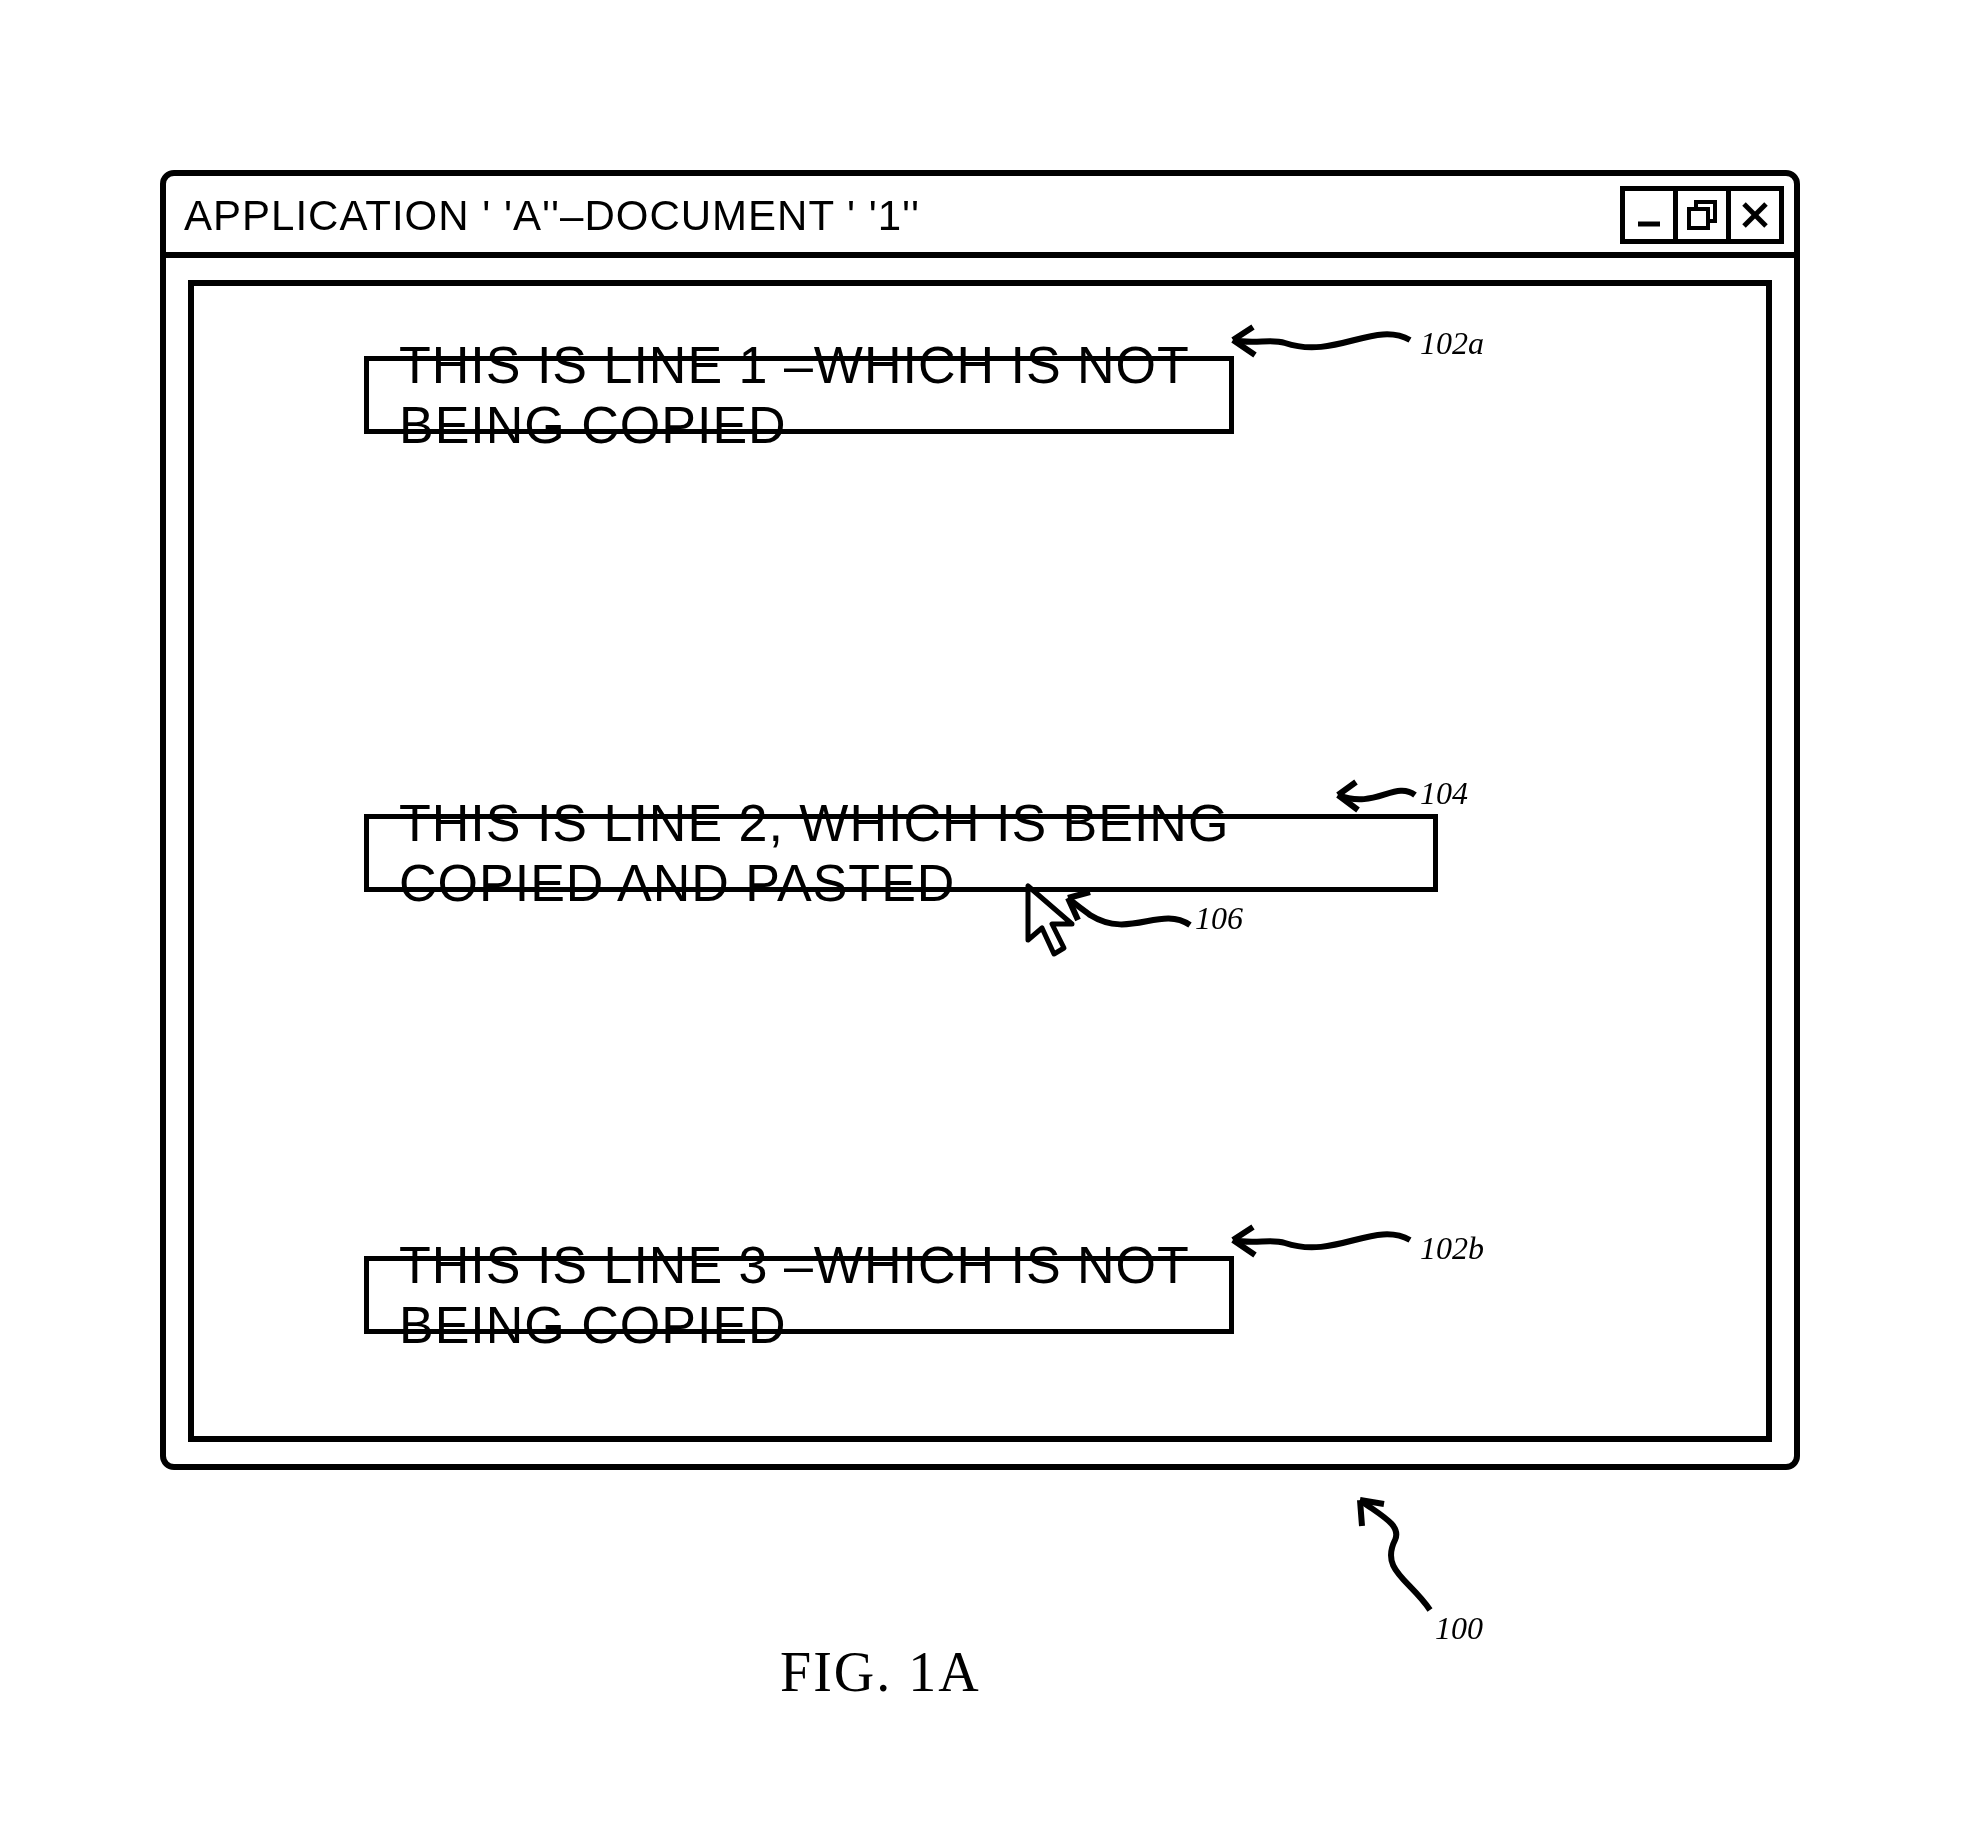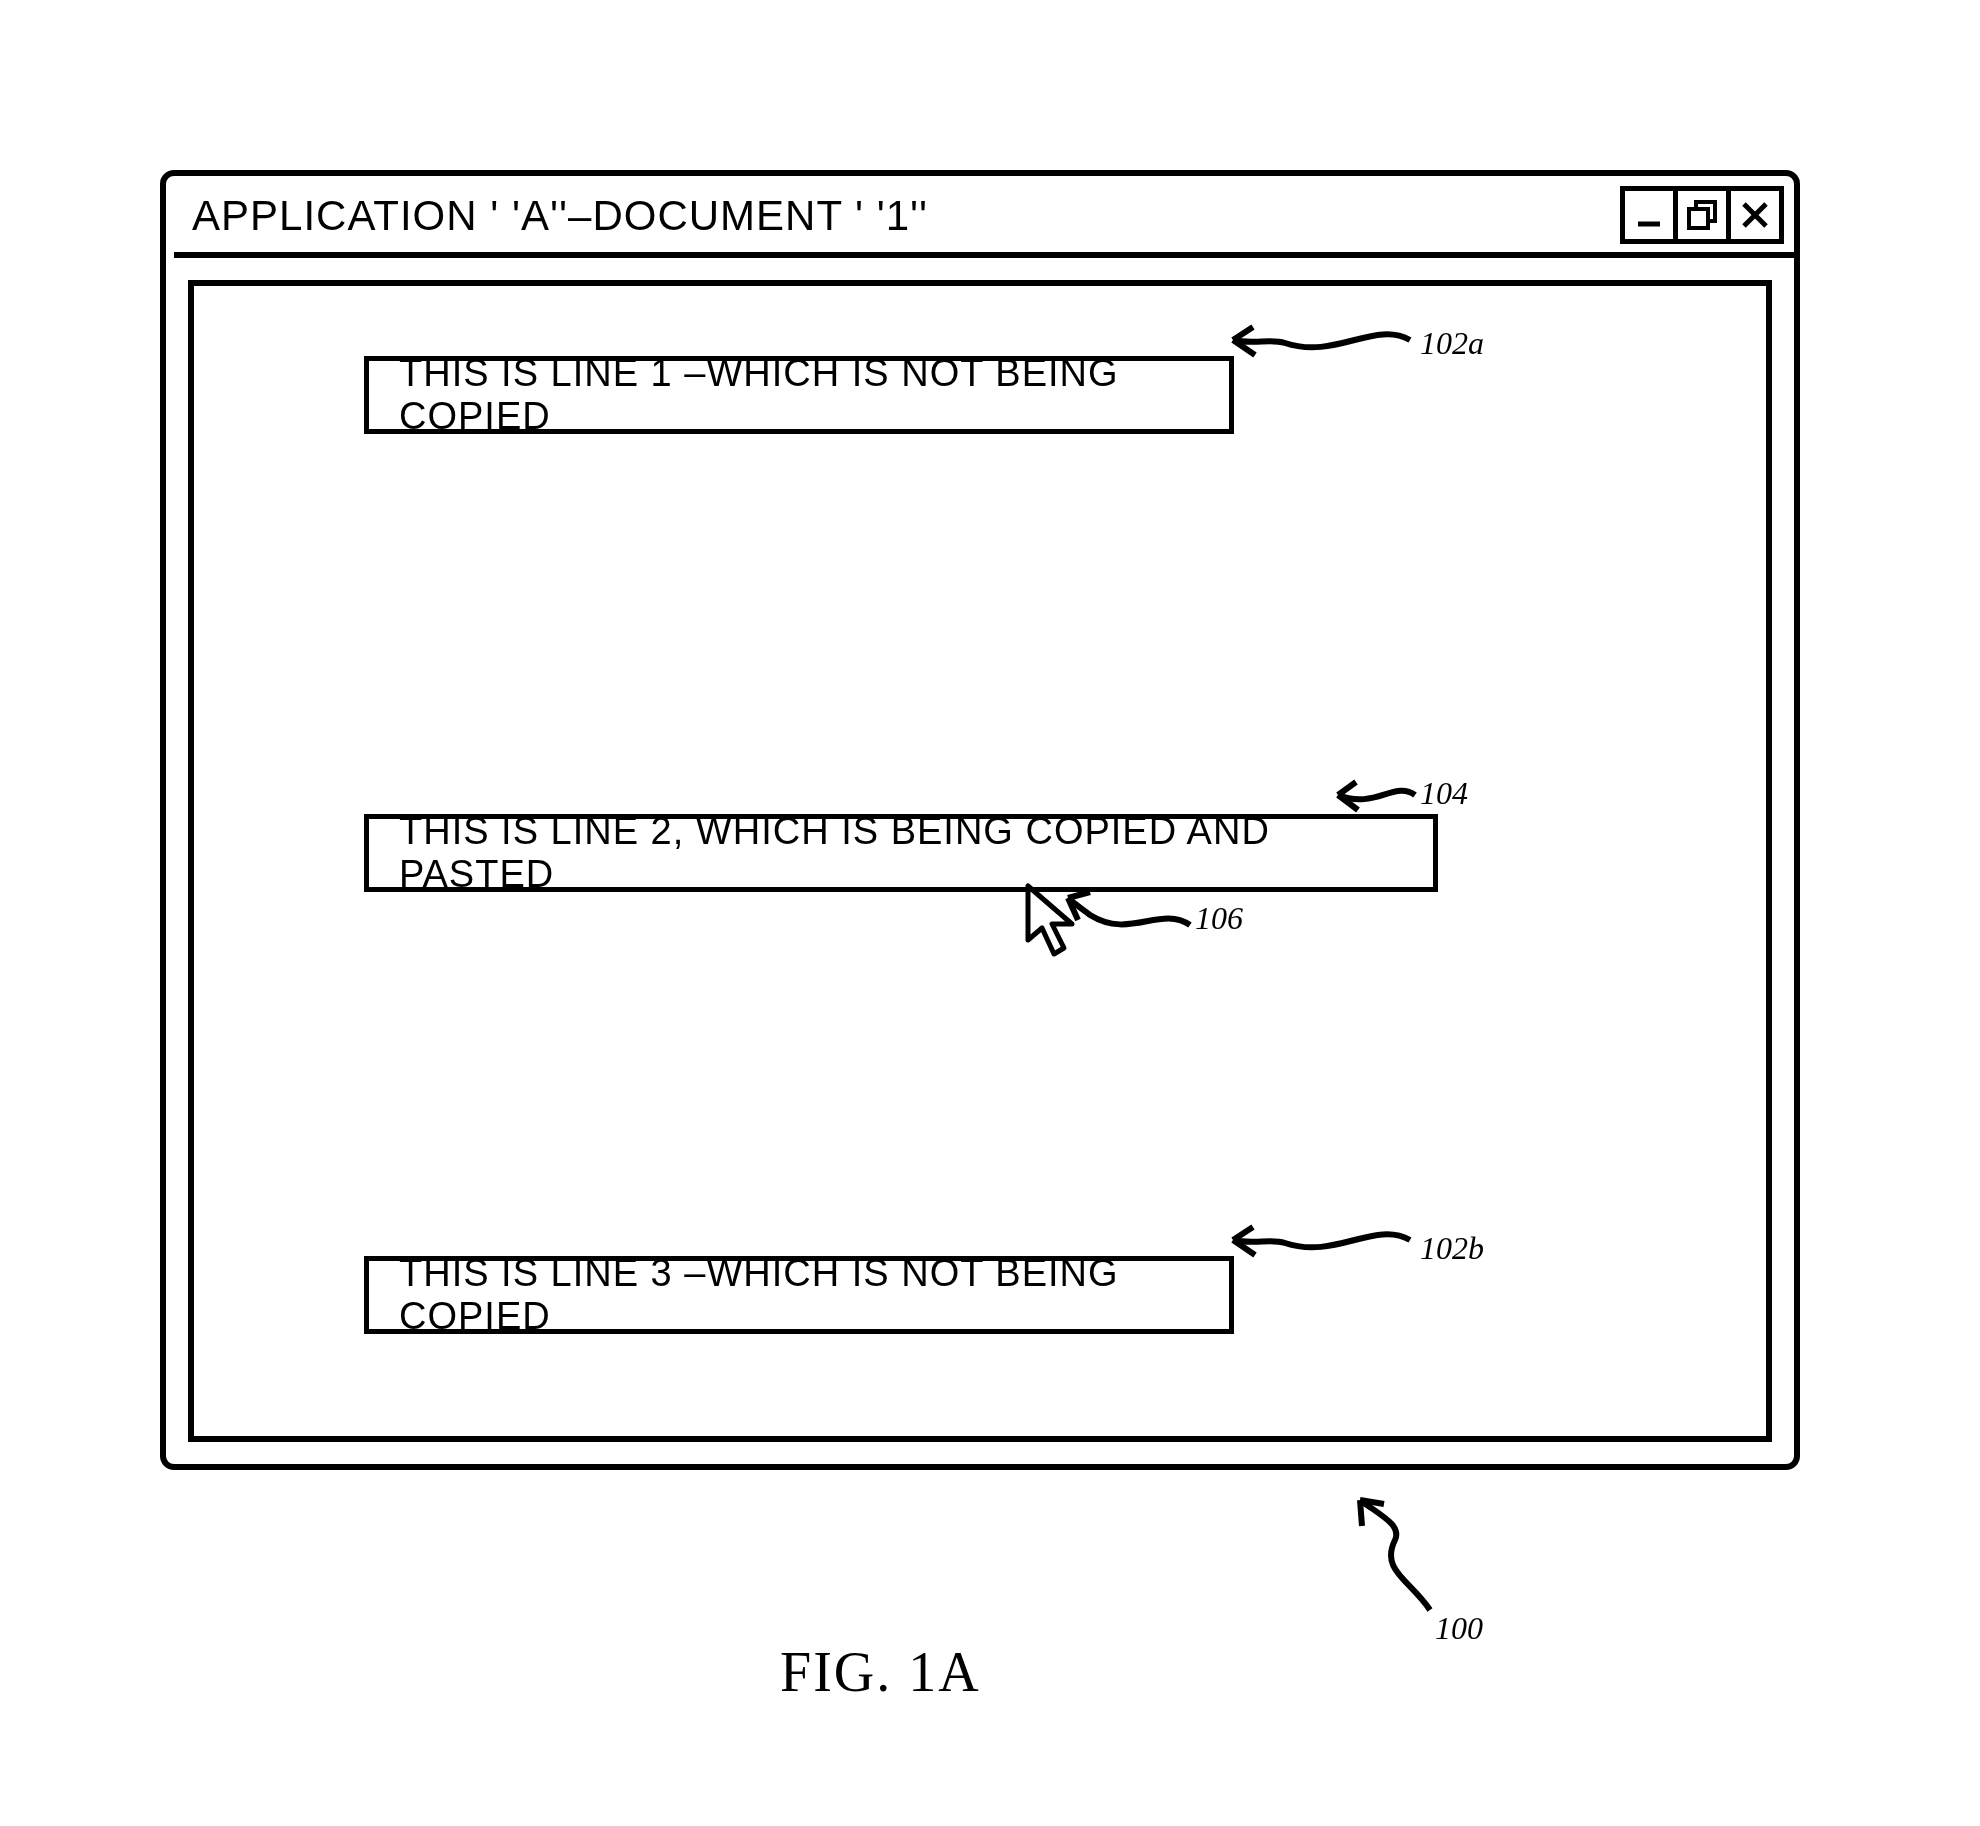--- a/index.html
+++ b/index.html
@@ -20,21 +20,21 @@
     top: 170px;
     width: 1640px;
     height: 1300px;
     border: 6px solid #000;
     border-radius: 14px;
     box-sizing: border-box;
     background: #fff;
   }
   .titlebar {
     position: absolute;
-    left: 8px;
+    left: 0;
     top: 0;
     right: 0;
     height: 82px;
     border-bottom: 6px solid #000;
     box-sizing: border-box;
   }
   .titlebar-text {
     position: absolute;
     left: 18px;
     top: 16px;
@@ -73,21 +73,21 @@
   }
 
   .text-line {
     position: absolute;
     border: 5px solid #000;
     box-sizing: border-box;
     height: 78px;
     display: flex;
     align-items: center;
     justify-content: center;
-    font-size: 38px;
+    font-size: 52px;
     letter-spacing: 1px;
     padding: 0 30px;
     background: #fff;
   }
   .line1 { left: 170px; top: 70px;  width: 870px; }
   .line2 { left: 170px; top: 520px; width: 1074px; margin-top: 8px; }
   .line3 { left: 170px; top: 970px; width: 870px; justify-content: flex-end; }
 
   .cursor {
     position: absolute;

